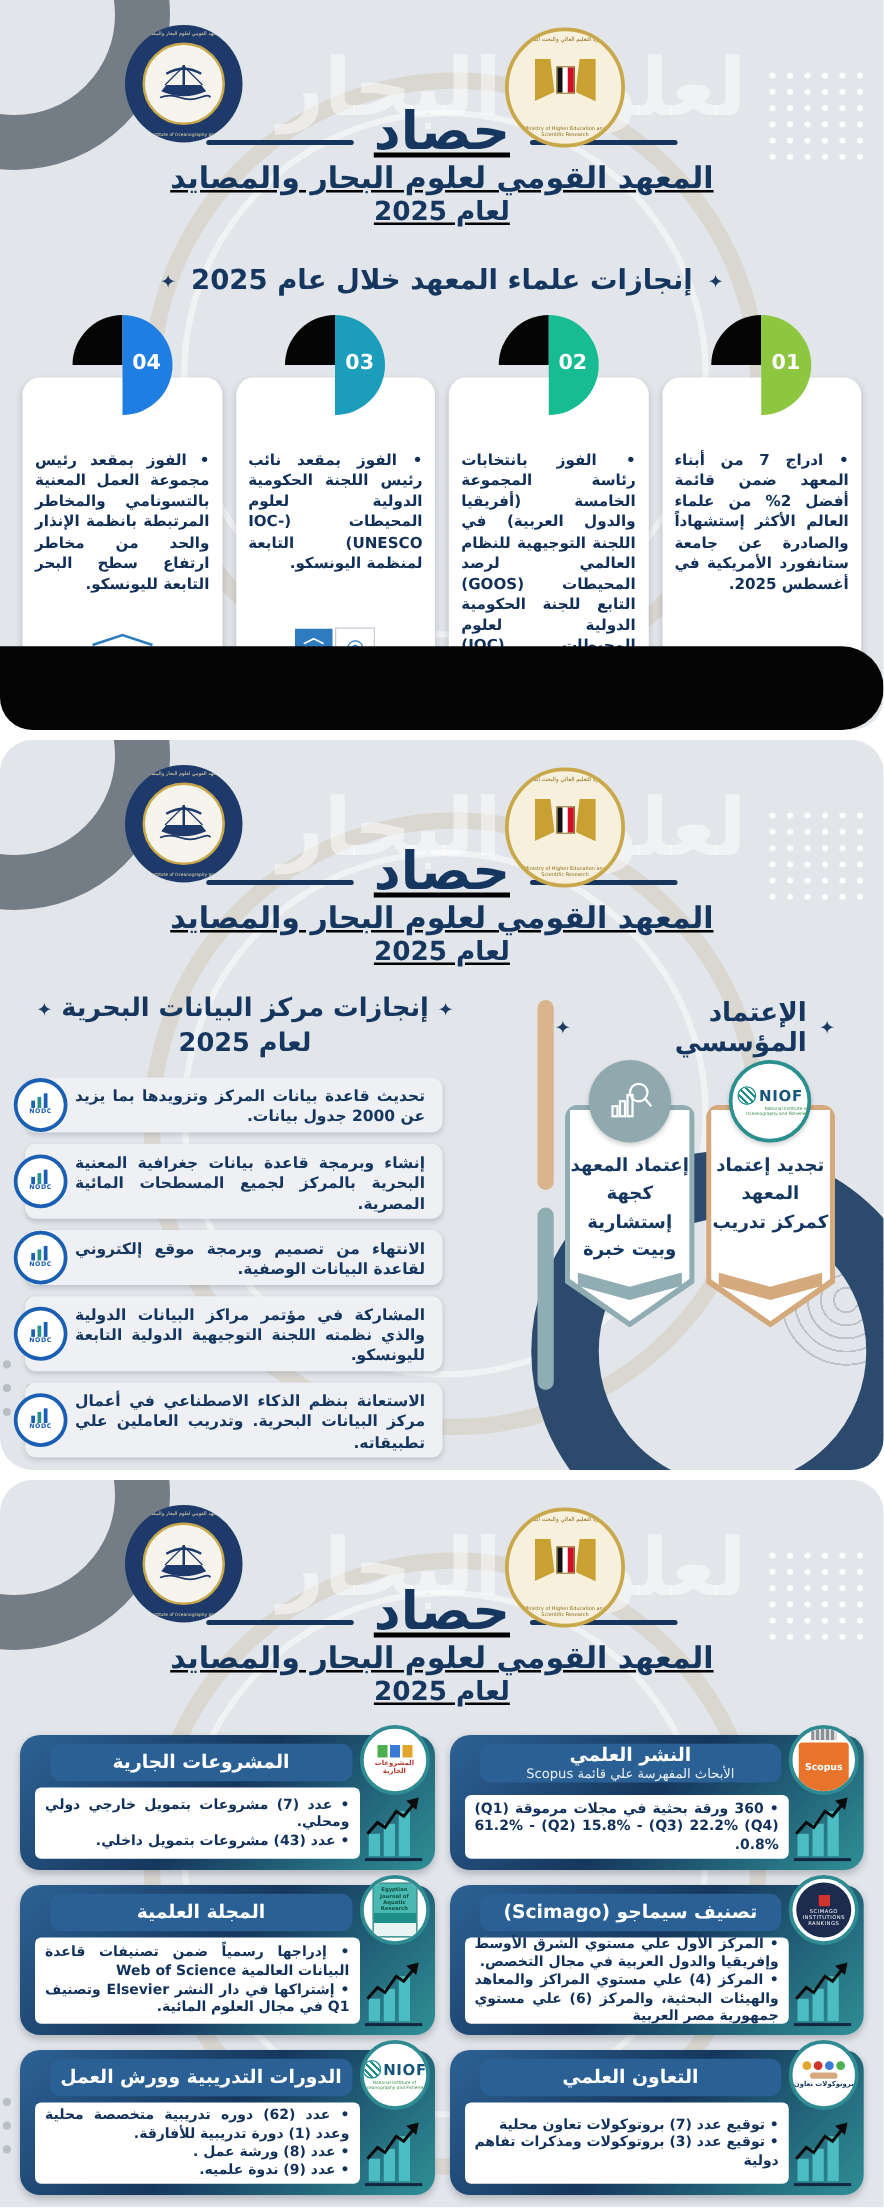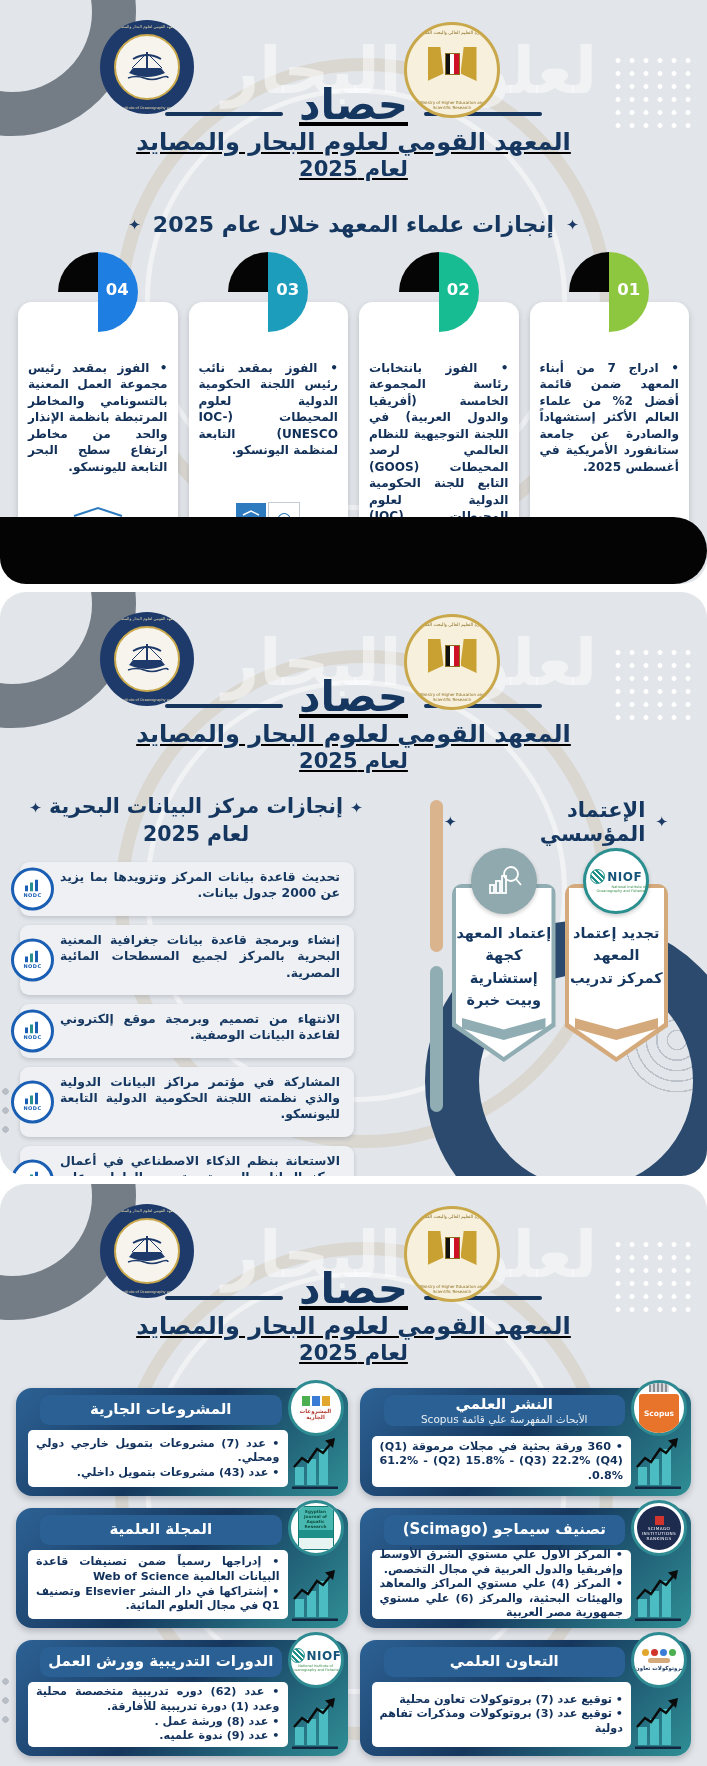--- a/index.html
+++ b/index.html
@@ -100,21 +100,21 @@
   .bshape{position:relative;height:178px;background:var(--bc);
       clip-path:polygon(0 0,100% 0,100% 80%,50% 100%,0 80%);border-radius:10px 10px 0 0;}
   .binner{position:absolute;left:4px;right:4px;top:4px;bottom:5px;background:#fff;
       clip-path:polygon(0 0,100% 0,100% 80%,50% 100%,0 80%);}
   .btext{position:absolute;top:38px;left:4px;right:4px;text-align:center;font-size:14.5px;font-weight:bold;
       color:#14365f;line-height:1.55;z-index:2;}
   .chev{position:absolute;left:10px;right:10px;bottom:22px;height:22px;background:var(--bc);z-index:2;
       clip-path:polygon(0 0,50% 52%,100% 0,100% 48%,50% 100%,0 48%);}
   .dlist{position:absolute;left:20px;top:270px;width:334px;display:flex;flex-direction:column;gap:9px;z-index:2;}
   .ditem{position:relative;background:#eef0f3;border-radius:9px;box-shadow:0 2px 4px rgba(40,50,70,.18);
-      min-height:40px;padding:7px 14px 14px 16px;padding-left:14px;box-sizing:border-box;
+      min-height:40px;padding:7px 14px 4px 16px;padding-left:14px;box-sizing:border-box;
       display:flex;align-items:center;}
   .ditem .txt{font-size:12.4px;font-weight:bold;color:#14365f;line-height:1.32;text-align:justify;padding-left:26px;}
   .nodc{position:absolute;left:-9px;top:50%;transform:translateY(-50%);width:43px;height:43px;border-radius:50%;
       background:#fff;border:3px solid #1a5fb4;box-sizing:border-box;display:flex;flex-direction:column;
       align-items:center;justify-content:center;z-index:3;}
   .nodc-label{font-size:5px;font-weight:bold;color:#1a5fb4;letter-spacing:.5px;direction:ltr;}
   .niof{display:flex;align-items:flex-end;gap:2px;direction:ltr;}
   .niof-mark{width:13px;height:13px;border-radius:50%;
       background:repeating-linear-gradient(45deg,#1f8f8a 0 2px,#ffffff 2px 4px);border:1.5px solid #1f8f8a;}
   .niof-txt{font-size:12px;font-weight:bold;color:#16557a;letter-spacing:.5px;}
@@ -432,21 +432,21 @@
         <span class="nodc">
           <svg width="18" height="12" viewBox="0 0 18 12">
               <rect x="1" y="6" width="3" height="6" fill="#1a5fb4"></rect>
               <rect x="6" y="3" width="3" height="9" fill="#2a8f8f"></rect>
               <rect x="11" y="0" width="3" height="12" fill="#1a5fb4"></rect>
             </svg>
           <span class="nodc-label">NODC</span>
         </span>
       </div>
       <div class="ditem">
-        <span class="txt">المشاركة في مؤتمر مراكز البيانات الدولية والذي نظمته اللجنة الحكومية الدولية التابعة لليونسكو.</span>
+        <span class="txt">المشاركة في مؤتمر مراكز البيانات الدولية والذي نظمته اللجنة التوجيهية الدولية التابعة لليونسكو.</span>
         <span class="nodc">
           <svg width="18" height="12" viewBox="0 0 18 12">
               <rect x="1" y="6" width="3" height="6" fill="#1a5fb4"></rect>
               <rect x="6" y="3" width="3" height="9" fill="#2a8f8f"></rect>
               <rect x="11" y="0" width="3" height="12" fill="#1a5fb4"></rect>
             </svg>
           <span class="nodc-label">NODC</span>
         </span>
       </div>
       <div class="ditem">

